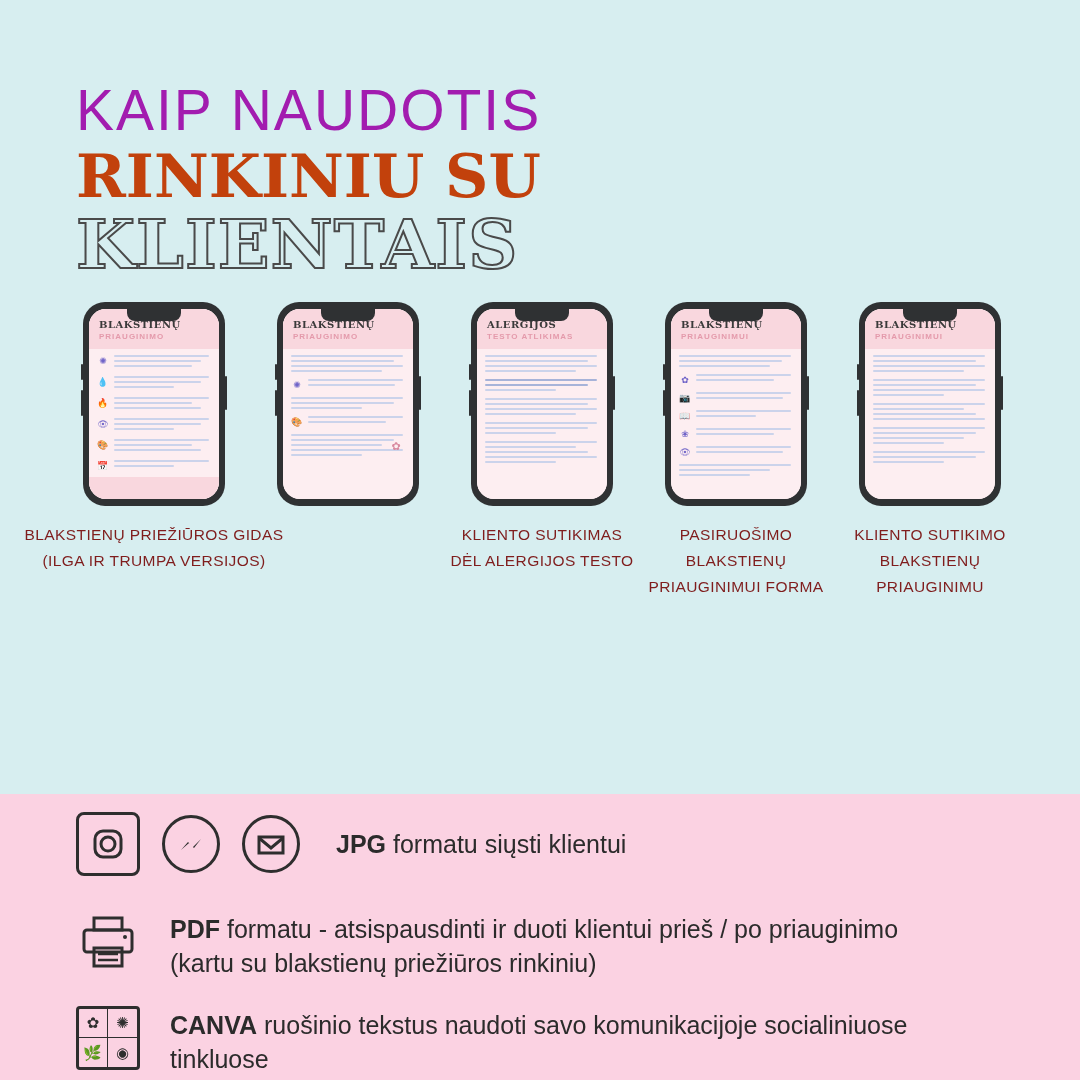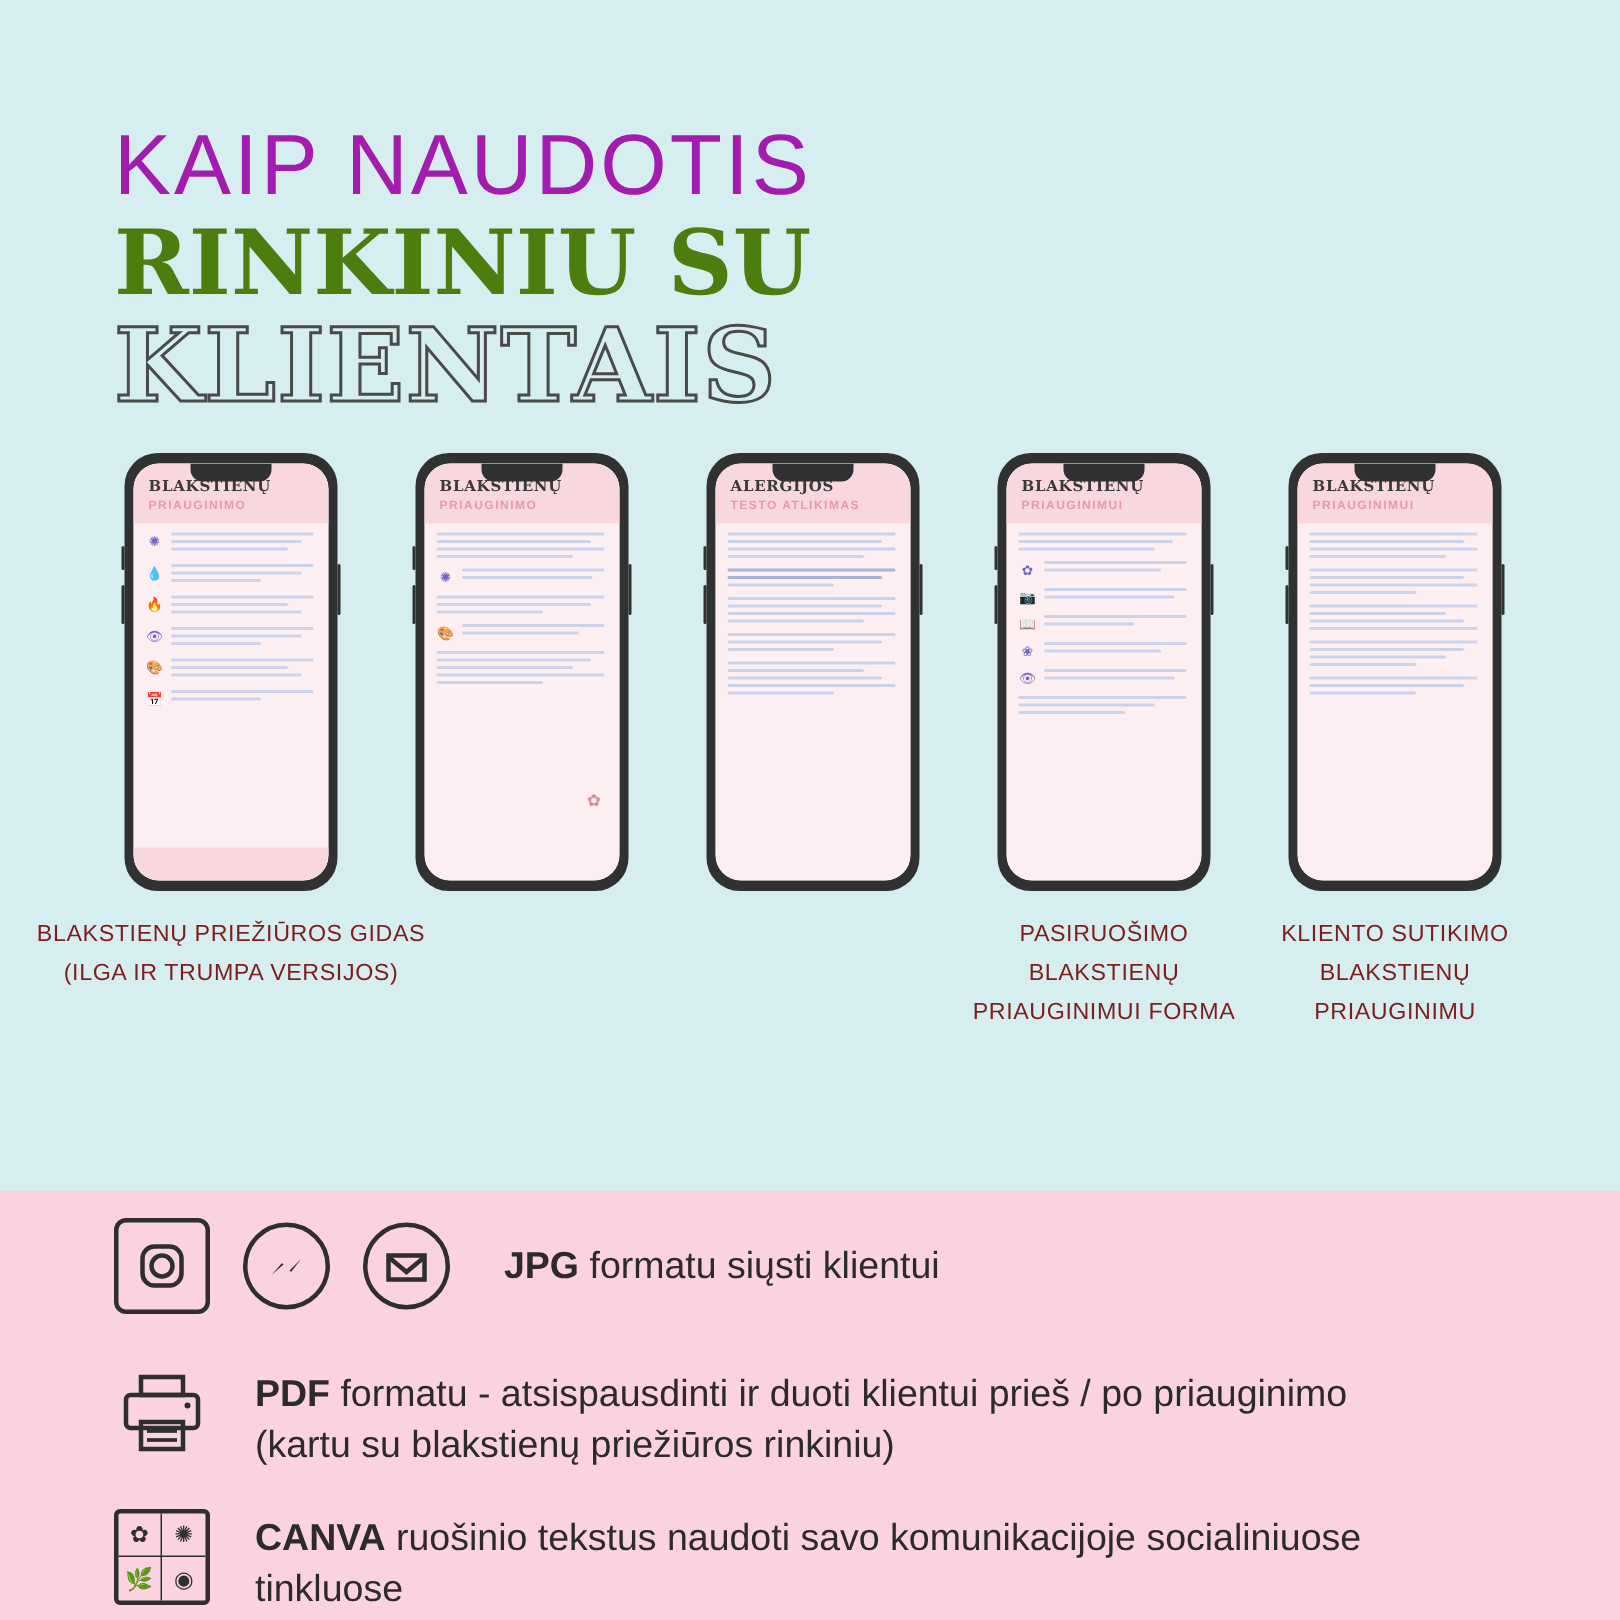--- a/index.html
+++ b/index.html
@@ -35,21 +35,21 @@
     color: #a21caf;
     line-height: 1.0;
     margin: 0;
     text-transform: uppercase;
   }
   .title-line2 {
     font-family: "DejaVu Serif", serif;
     font-weight: bold;
     font-size: 60px;
     letter-spacing: 0px;
-    color: #4d7c0f;
+    color: #c2410c;
     line-height: 1.05;
     margin: 6px 0 0 0;
     text-transform: uppercase;
   }
   .title-line3 {
     font-family: "DejaVu Serif", serif;
     font-weight: bold;
     font-size: 68px;
     letter-spacing: 1px;
     line-height: 1.0;
@@ -72,21 +72,21 @@
   }
   .phone-col {
     width: 184px;
     display: flex;
     flex-direction: column;
     align-items: center;
   }
   .phone {
     position: relative;
     width: 142px;
-    height: 292px;
+    height: 204px;
     background: #2f3133;
     border-radius: 22px;
     padding: 7px 6px;
     box-sizing: border-box;
   }
   .phone .screen {
     position: relative;
     width: 100%;
     height: 100%;
     border-radius: 17px;
@@ -472,20 +472,21 @@
                 <div class="ln s4 gap"></div>
               <div class="ln s1"></div>
                 <div class="ln s3"></div>
                 <div class="ln s2"></div>
               <div class="ln s1"></div>
                 <div class="ln s4"></div>
             </div>
           </div>
         </div>
       </div>
+      <div class="caption">KLIENTO SUTIKIMAS DĖL ALERGIJOS TESTO</div>
     </div>
 
     <div class="phone-col">
       <div class="phone">
         <div class="side-btn-l sl1"></div>
         <div class="side-btn-l sl2"></div>
         <div class="side-btn sb1"></div>
         <div class="screen">
           <div class="notch"></div>
           <div class="doc">

